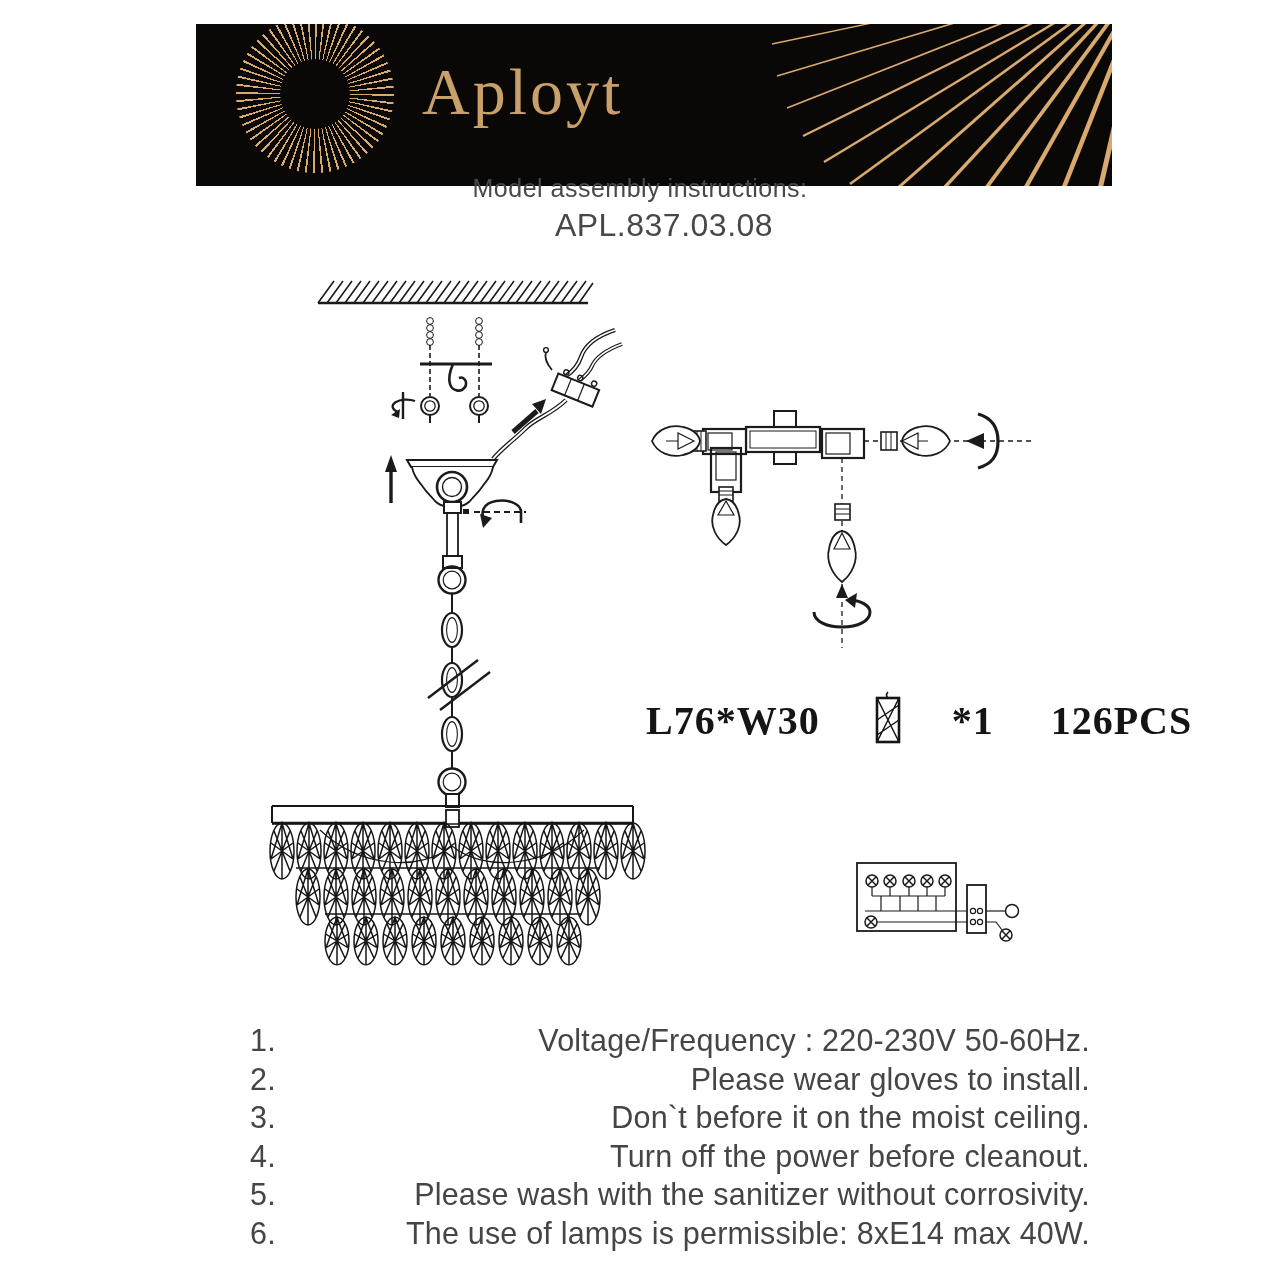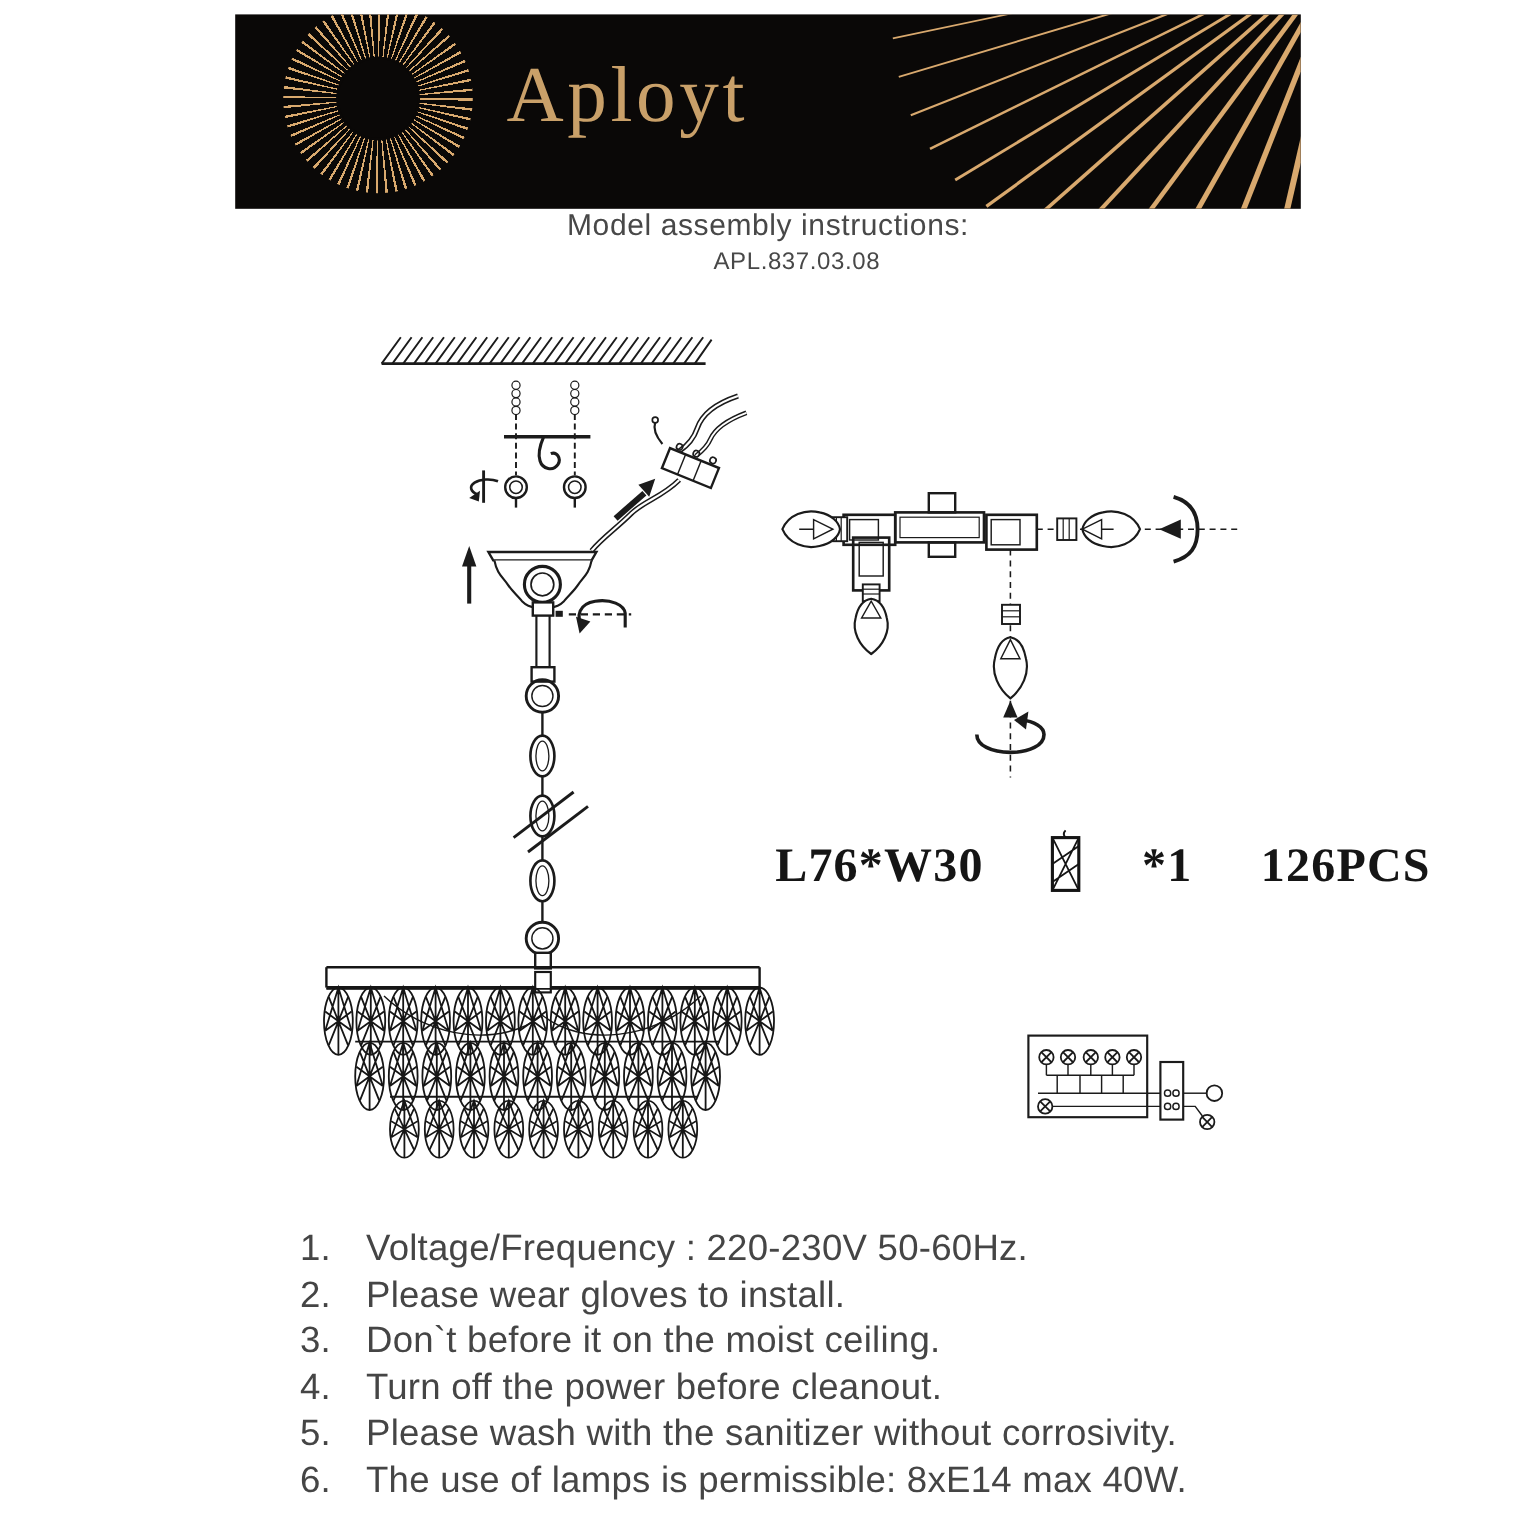--- a/index.html
+++ b/index.html
@@ -1,42 +1,42 @@
 <!DOCTYPE html>
 <html><head>
 <meta charset="utf-8">
 <style>
   html,body{margin:0;padding:0;background:#ffffff;}
   .page{position:relative;width:1280px;height:1280px;background:#fff;overflow:hidden;
         font-family:"Liberation Sans",sans-serif;}
   
-  .banner{position:absolute;left:196px;top:12px;width:888px;height:162px;background:#0a0807;overflow:hidden;}
+  .banner{position:absolute;left:196px;top:24px;width:888px;height:162px;background:#0a0807;overflow:hidden;padding-left:28px;}
   .sunburst{position:absolute;left:40px;top:-9px;width:158px;height:158px;border-radius:50%;
             background:repeating-conic-gradient(#d9a96e 0deg 1.5deg,rgba(0,0,0,0) 1.5deg 6deg);}
   .sunburst-core{position:absolute;left:86px;top:37px;width:66px;height:66px;border-radius:50%;background:#0a0807;
                  box-shadow:0 0 0 2px #0a0807;}
   .brand{position:absolute;left:226px;top:30px;font-family:"Liberation Serif",serif;font-weight:400;
          font-size:66px;color:#c9a069;letter-spacing:3px;}
   .rays{position:absolute;right:0;top:0;}
   
   .title-block{position:absolute;left:0;top:174px;width:1280px;text-align:center;color:#484848;}
   .title-line1{font-size:25px;letter-spacing:0.5px;}
-  .title-line2{font-size:20px;margin-top:4px;letter-spacing:0.5px;padding-left:48px;}
+  .title-line2{font-size:32px;margin-top:4px;letter-spacing:0.5px;padding-left:48px;}
   
   .diagram{position:absolute;left:0;top:0;width:1280px;height:1280px;}
   
   .spec-row{position:absolute;left:646px;top:692px;display:flex;align-items:center;
             font-family:"Liberation Serif",serif;font-weight:bold;font-size:40px;color:#151515;letter-spacing:1px;gap:44px;}
   .spec-icon{margin:0 5px 0 9px;position:relative;top:-1px;}
   .spec-pieces{margin-left:13px;}
   
   .instructions{position:absolute;left:250px;top:1024px;width:840px;}
   .inst-row{display:flex;margin-bottom:5px;font-size:30.5px;color:#454545;line-height:33.5px;letter-spacing:0.2px;}
   .inst-num{width:55px;flex:0 0 55px;}
-  .inst-text{flex:1;}
+  .inst-text{flex:1;text-align:right;}
   svg line,svg path,svg rect,svg circle,svg ellipse{vector-effect:none;}
 </style>
 </head>
 <body>
 
 <div class="page">
 
   <div class="banner">
     <div class="sunburst"></div>
     <div class="sunburst-core"></div>

